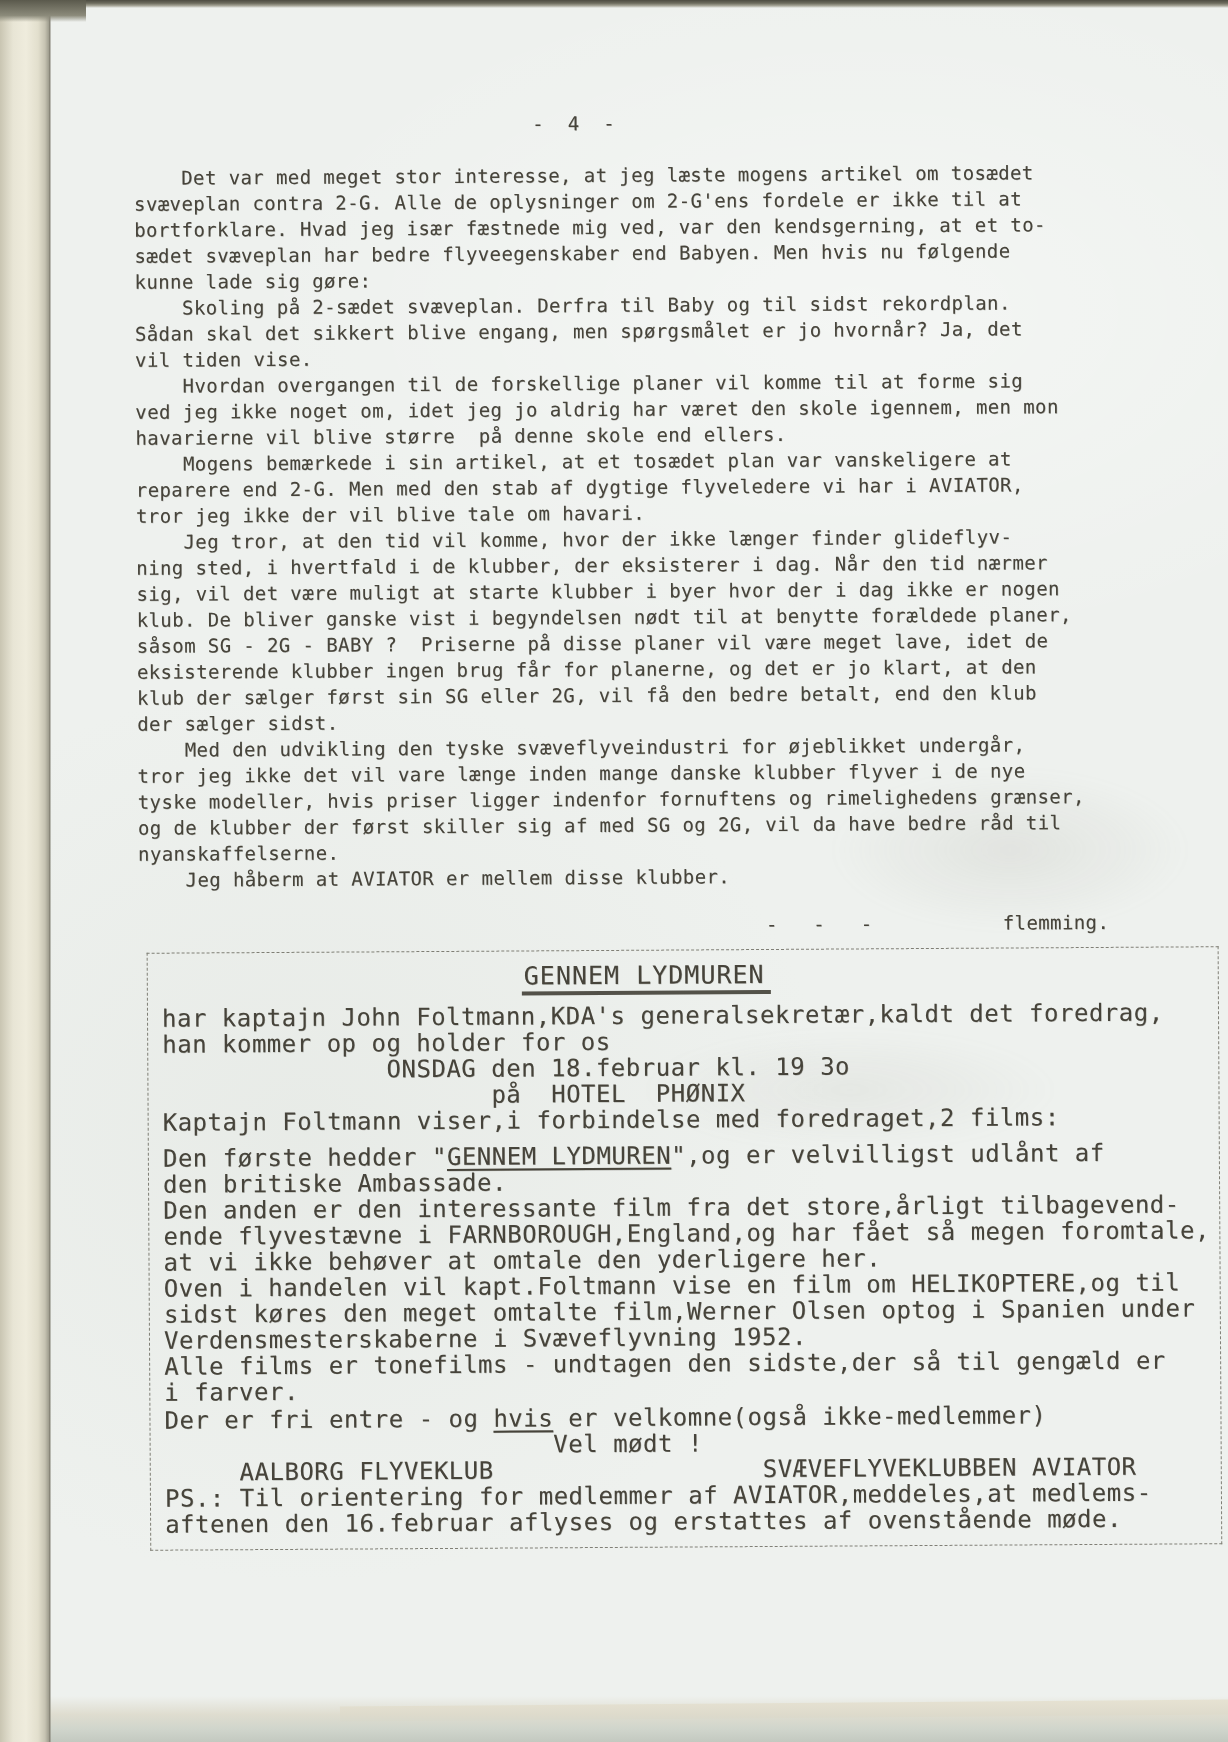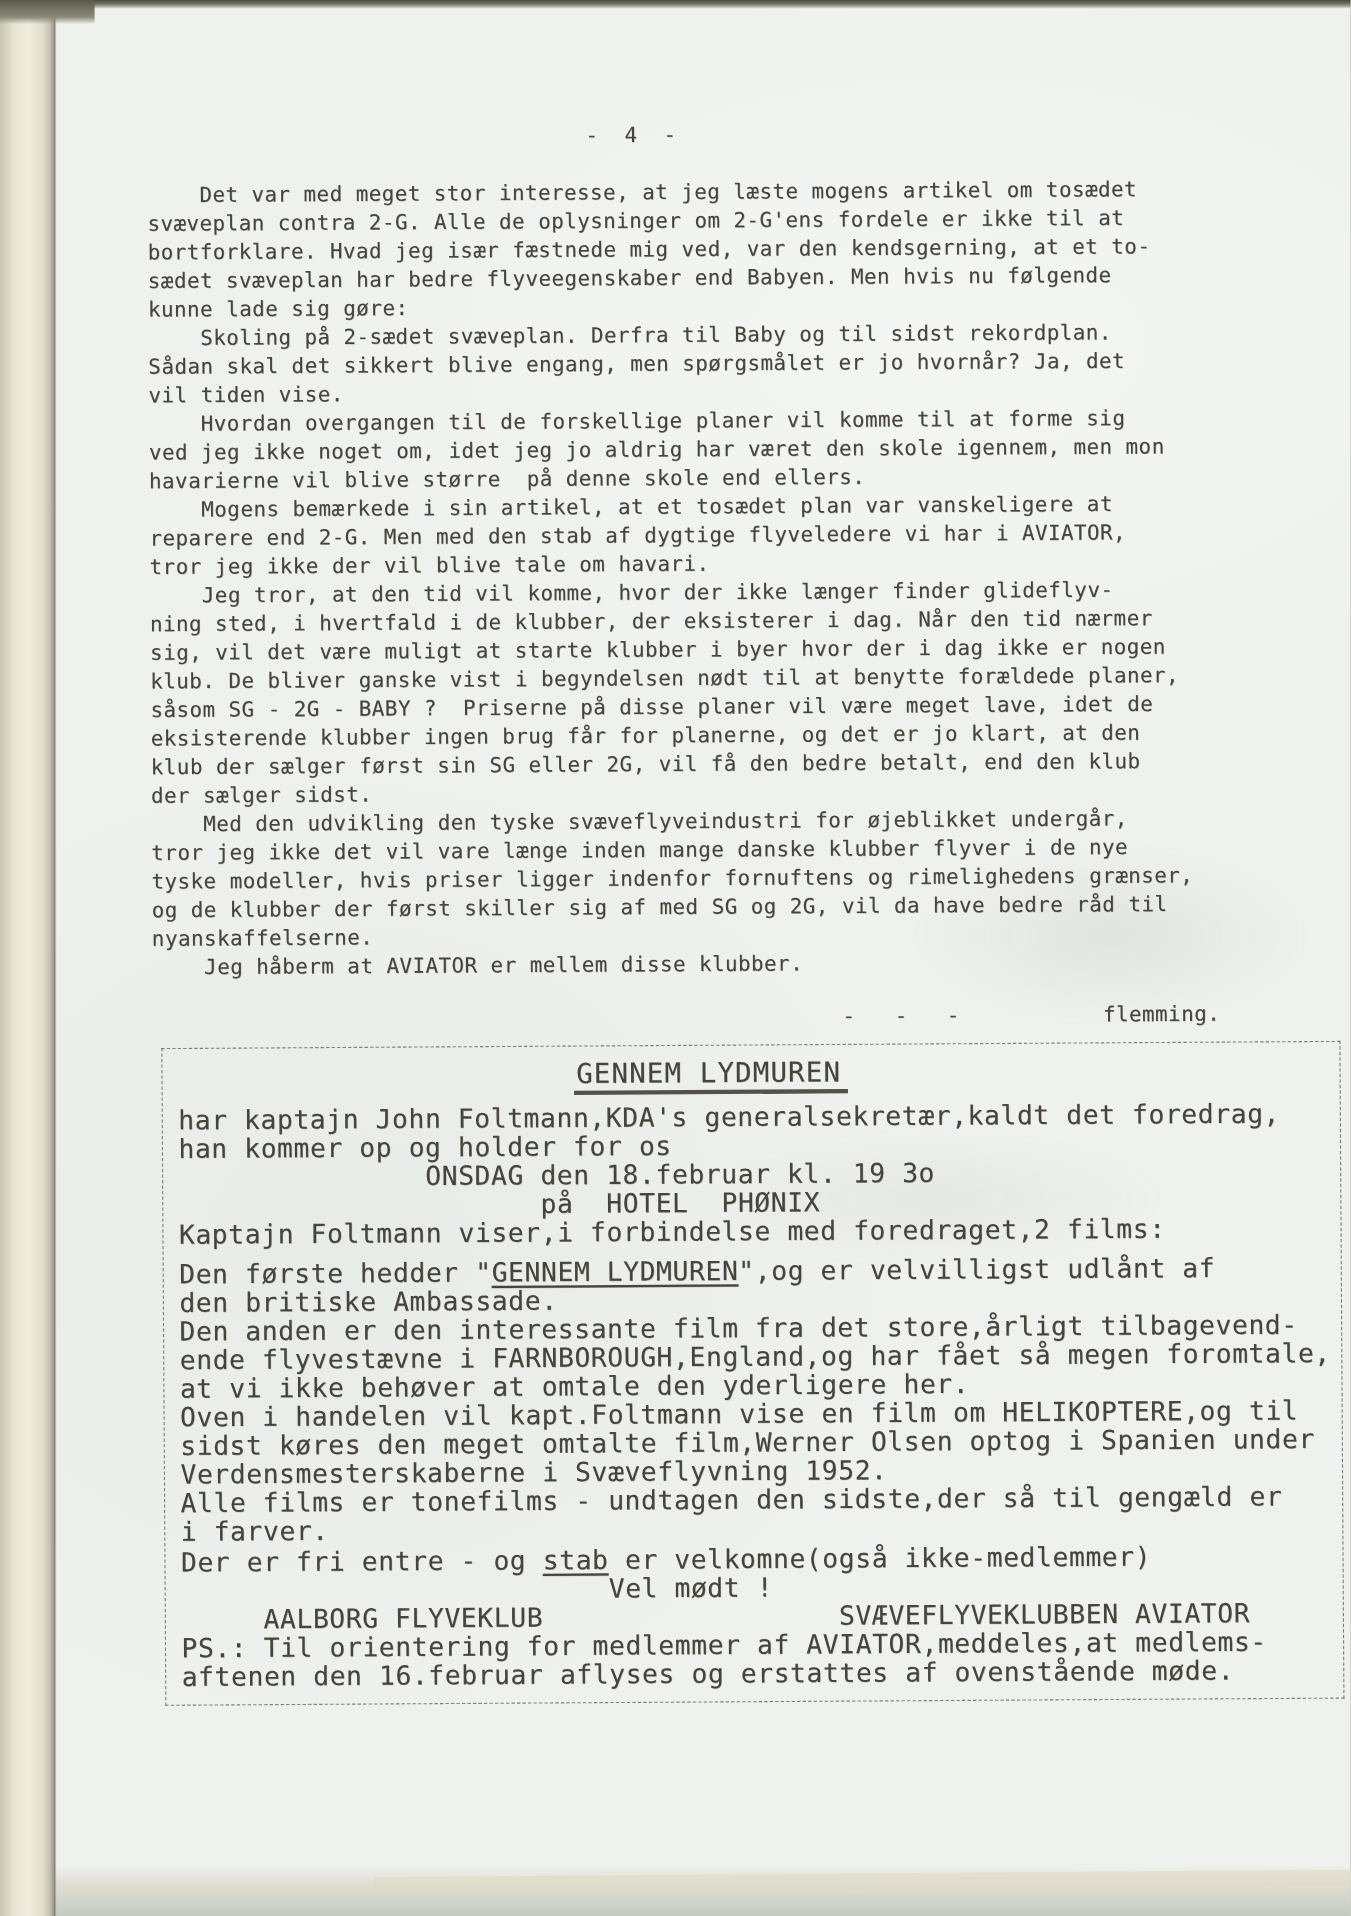--- a/index.html
+++ b/index.html
@@ -113,21 +113,21 @@
 ende flyvestævne i FARNBOROUGH,England,og har fået så megen foromtale,
 at vi ikke behøver at omtale den yderligere her.</pre>
 
       <pre class="mt2">Oven i handelen vil kapt.Foltmann vise en film om HELIKOPTERE,og til
 sidst køres den meget omtalte film,Werner Olsen optog i Spanien under
 Verdensmesterskaberne i Svæveflyvning 1952.</pre>
 
       <pre class="mt2">Alle films er tonefilms - undtagen den sidste,der så til gengæld er
 i farver.</pre>
 
-      <div class="line mt2"><span>Der er fri entre - og </span><span class="u">stab</span><span> er velkomne(også ikke-medlemmer)</span></div>
+      <div class="line mt2"><span>Der er fri entre - og </span><span class="u">hvis</span><span> er velkomne(også ikke-medlemmer)</span></div>
 
       <pre>                          Vel mødt !</pre>
 
       <pre class="mt16">     AALBORG FLYVEKLUB                  SVÆVEFLYVEKLUBBEN AVIATOR</pre>
 
       <pre class="mt14">PS.: Til orientering for medlemmer af AVIATOR,meddeles,at medlems-
 aftenen den 16.februar aflyses og erstattes af ovenstående møde.</pre>
     </div>
 
   </div>

